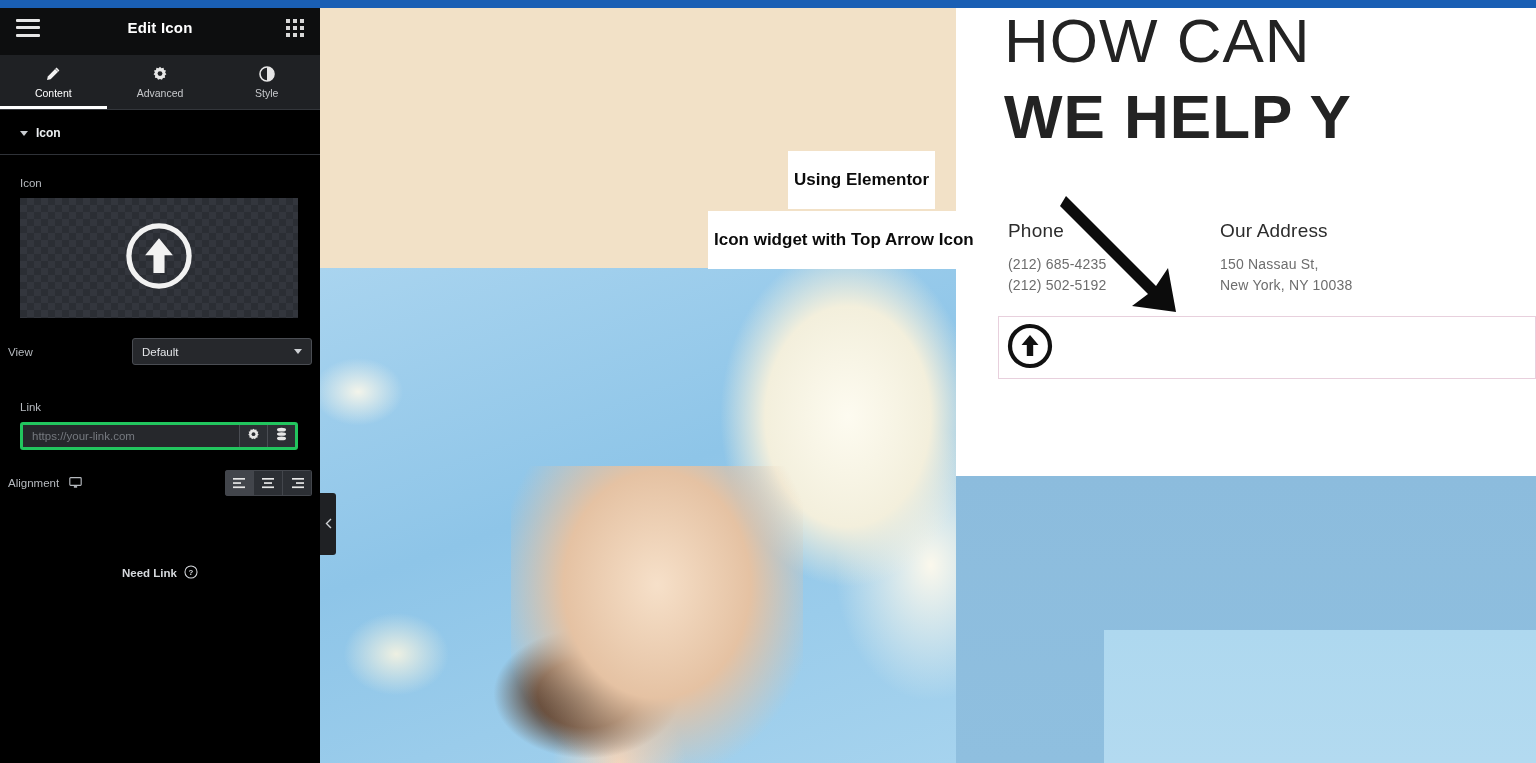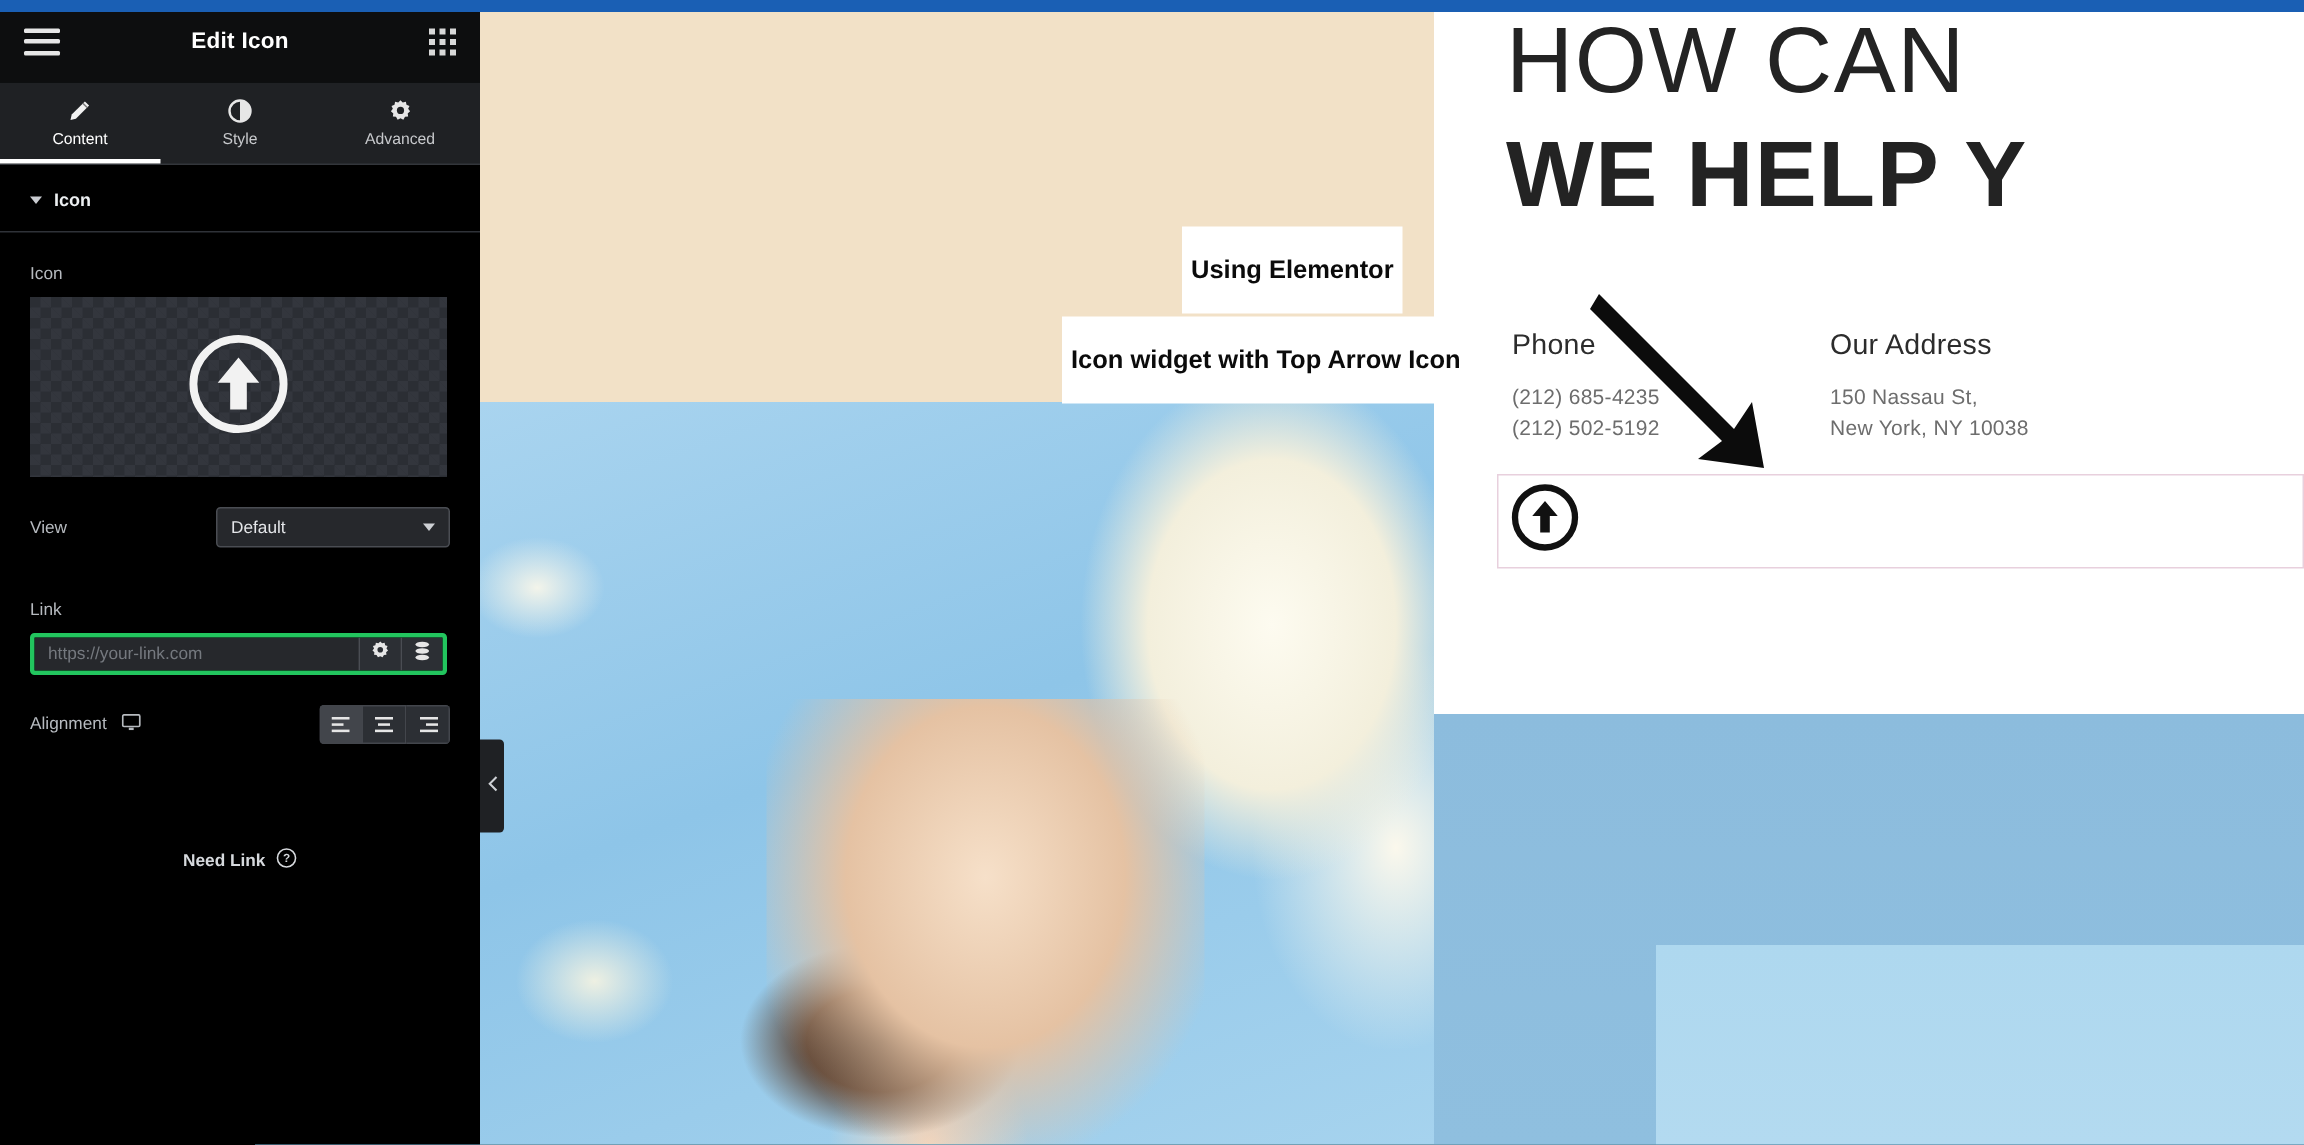--- a/index.html
+++ b/index.html
@@ -74,21 +74,21 @@
     background-color:#2b2e34;
     background-image:
       linear-gradient(45deg,#33363d 25%, transparent 25%, transparent 75%, #33363d 75%),
       linear-gradient(45deg,#33363d 25%, transparent 25%, transparent 75%, #33363d 75%);
     background-size:14px 14px;
     background-position:0 0, 7px 7px;
     cursor:pointer;
   }
 
   
-  .row { display:flex; align-items:center; padding:0 20px; }
+  .row { display:flex; align-items:center; padding:0 8px; }
   .row .rlabel { font-size:11.5px; color:#b6babf; width:124px; flex:none; display:flex; align-items:center; gap:10px;}
 
   .select {
     flex:1; height:27px; background:#26282c; border:1px solid #4a4d53; border-radius:3px;
     display:flex; align-items:center; justify-content:space-between;
     padding:0 9px; font-size:11.5px; color:#e3e5e8; cursor:pointer;
   }
   .select .chev { width:0;height:0;border-left:4px solid transparent;border-right:4px solid transparent;border-top:5px solid #cdd0d4;}
 
   .inputwrap { display:flex; height:28px; width:278px; border:3px solid #22c55e; border-radius:3px; overflow:hidden; }
@@ -111,21 +111,21 @@
   #need-help span { font-size:11.5px; font-weight:bold; color:#d6d9dd; }
 
   
   #collapse-handle {
     position:absolute; left:320px; top:493px; width:16px; height:62px;
     background:#1f2124; border-radius:0 3px 3px 0;
     display:flex; align-items:center; justify-content:center; cursor:pointer; z-index:41;
   }
 
   
-  #canvas { position:absolute; left:320px; top:8px; width:1216px; height:755px; overflow:hidden; background:#7dd3fc; }
+  #canvas { position:absolute; left:320px; top:8px; width:1216px; height:755px; overflow:hidden; background:#3b82f6; }
 
   
   #beige-col { position:absolute; left:0; top:0; width:636px; height:755px; background:#f2e1c7; }
   #photo {
     position:absolute; left:0; top:260px; width:636px; height:495px;
     background:
       radial-gradient(ellipse 130px 90px at 42% 86%, #3a2a20 0%, #5b4232 38%, rgba(91,66,50,0) 72%),
       radial-gradient(ellipse 95px 110px at 47% 100%, #f4d9c2 0%, rgba(244,217,194,0) 70%),
       radial-gradient(ellipse 150px 200px at 83% 30%, #fdfbf0 0%, #f3efdc 55%, rgba(243,239,220,0) 85%),
       radial-gradient(ellipse 120px 170px at 96% 60%, #fbf8ec 0%, rgba(251,248,236,0) 80%),
@@ -257,34 +257,34 @@
         <svg width="16" height="16" viewBox="0 0 16 16">
           <path d="M11.6 1.6 L14.4 4.4 L5.6 13.2 L2 14 L2.8 10.4 Z" fill="#f2f2f2"></path>
           <path d="M10.3 2.9 L13.1 5.7" stroke="#7d7d7d" stroke-width="1"></path>
         </svg>
       </span>
       <span class="lbl">Content</span>
     </div>
     <div class="ptab">
       <span class="ticon">
         <svg width="16" height="16" viewBox="0 0 16 16">
-          <circle cx="8" cy="8" r="7" fill="none" stroke="#e6e6e6" stroke-width="1.6"></circle>
-          <path d="M8 1 A7 7 0 0 1 8 15 Z" fill="#e6e6e6"></path>
-        </svg>
-      </span>
-      <span class="lbl">Style</span>
+          <path d="M8 0.8 L9.5 2.3 L11.6 1.8 L12 3.9 L14 4.6 L13.1 6.5 L14.4 8.2 L12.8 9.6 L13.1 11.7 L11 11.9 L9.9 13.8 L8 12.9 L6.1 13.8 L5 11.9 L2.9 11.7 L3.2 9.6 L1.6 8.2 L2.9 6.5 L2 4.6 L4 3.9 L4.4 1.8 L6.5 2.3 Z" fill="#e6e6e6"></path>
+          <circle cx="8" cy="7.6" r="2.4" fill="#1f2124"></circle>
+        </svg>
+      </span>
+      <span class="lbl">Advanced</span>
     </div>
     <div class="ptab">
       <span class="ticon">
         <svg width="16" height="16" viewBox="0 0 16 16">
-          <path d="M8 0.8 L9.5 2.3 L11.6 1.8 L12 3.9 L14 4.6 L13.1 6.5 L14.4 8.2 L12.8 9.6 L13.1 11.7 L11 11.9 L9.9 13.8 L8 12.9 L6.1 13.8 L5 11.9 L2.9 11.7 L3.2 9.6 L1.6 8.2 L2.9 6.5 L2 4.6 L4 3.9 L4.4 1.8 L6.5 2.3 Z" fill="#e6e6e6"></path>
-          <circle cx="8" cy="7.6" r="2.4" fill="#1f2124"></circle>
-        </svg>
-      </span>
-      <span class="lbl">Advanced</span>
+          <circle cx="8" cy="8" r="7" fill="none" stroke="#e6e6e6" stroke-width="1.6"></circle>
+          <path d="M8 1 A7 7 0 0 1 8 15 Z" fill="#e6e6e6"></path>
+        </svg>
+      </span>
+      <span class="lbl">Style</span>
     </div>
   </div>
 
   <div id="section-icon">
     <span class="caret"></span>
     <span class="sect-label">Icon</span>
   </div>
 
   <div class="field" style="margin-top:22px;">
     <div class="field-label">Icon</div>

